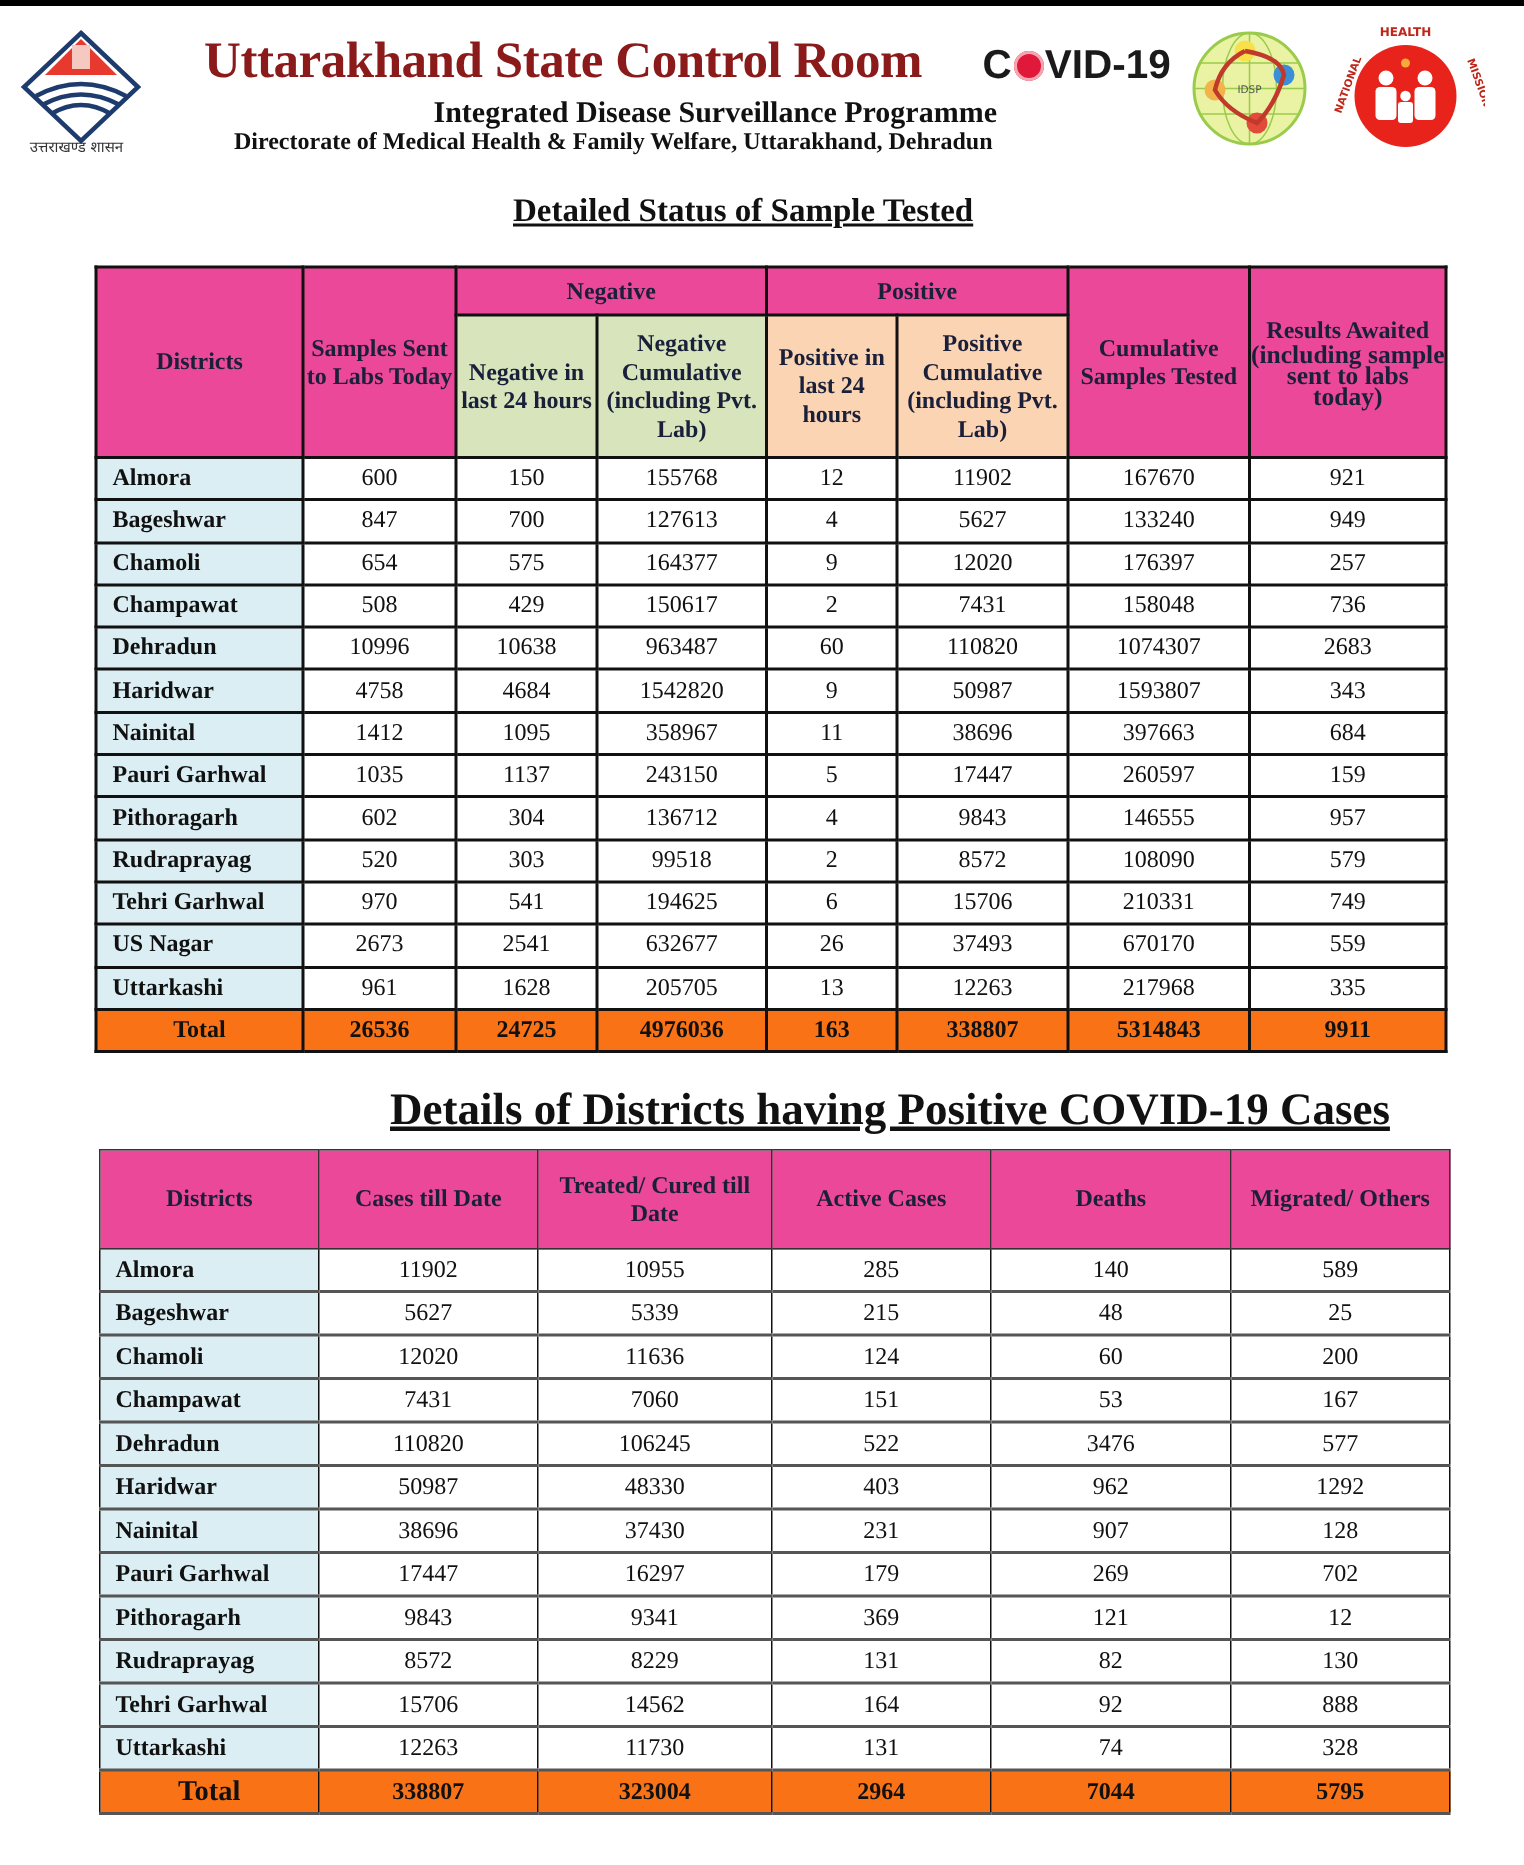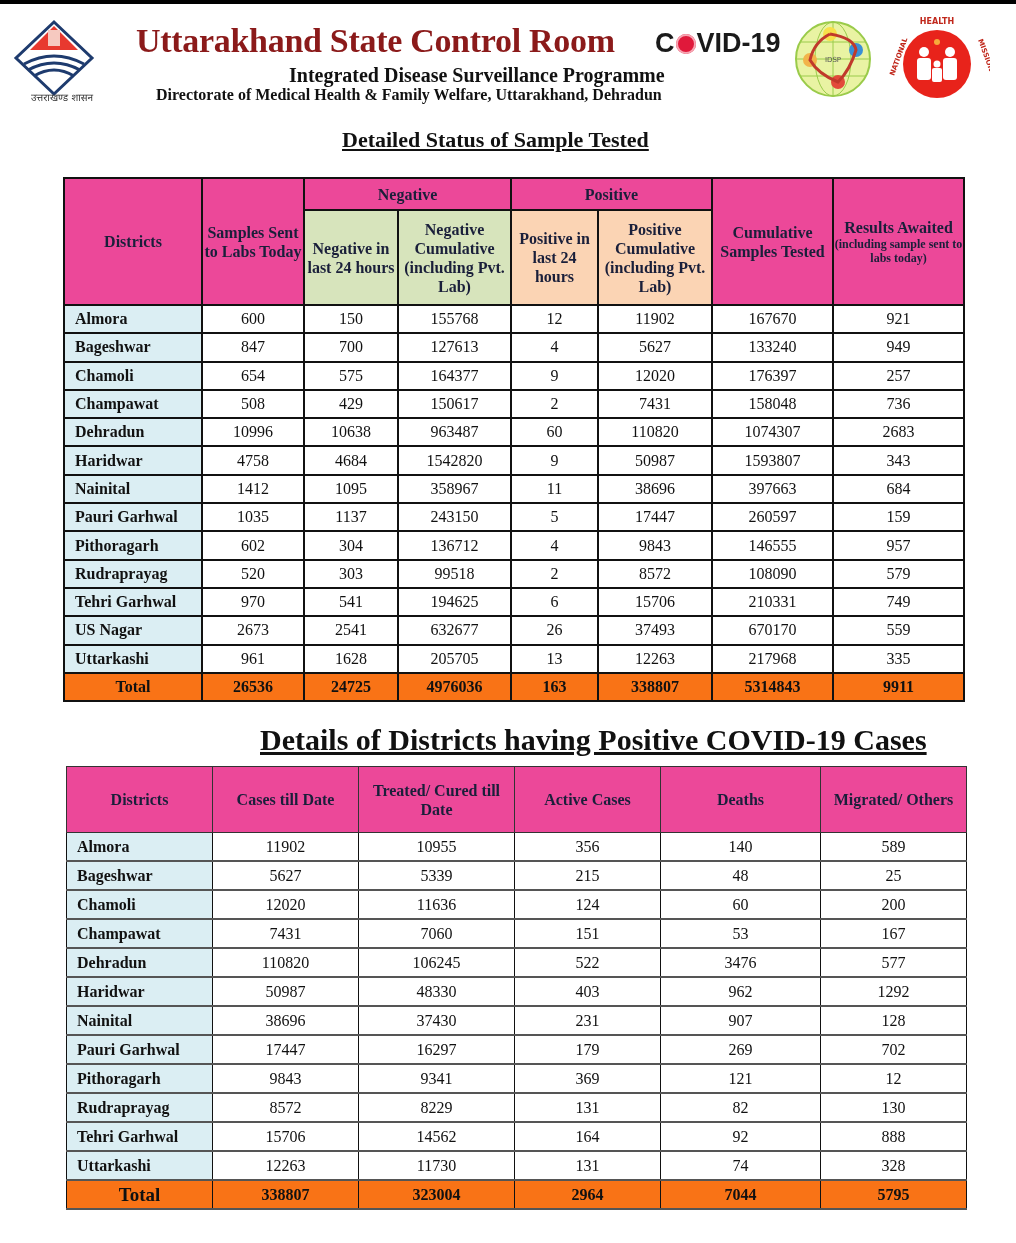--- a/index.html
+++ b/index.html
@@ -1,39 +1,39 @@
 <!DOCTYPE html>
 <html><head>
 <meta charset="utf-8">
 <style>
   html,body{margin:0;padding:0;background:#fff;}
   body{width:1016px;height:1243px;position:relative;overflow:hidden;font-family:"Liberation Serif","DejaVu Serif",serif;color:#111;}
   .topbar{position:absolute;left:0;top:0;width:1016px;height:4px;background:#000;}
   .logo-uk{position:absolute;left:8px;top:18px;width:92px;height:90px;}
-  .logo-uk-caption{position:absolute;left:16px;top:90px;width:92px;font-size:10px;text-align:center;color:#333;font-family:"DejaVu Sans",sans-serif;}
+  .logo-uk-caption{position:absolute;left:5px;top:90px;width:92px;font-size:10px;text-align:center;color:#333;font-family:"DejaVu Sans",sans-serif;}
   .title{position:absolute;left:136px;top:22px;font-size:34px;font-weight:bold;color:#8b1a1a;letter-spacing:-0.3px;white-space:nowrap;}
   .covid{position:absolute;left:655px;top:28px;font-size:27px;font-weight:bold;color:#1a1a1a;font-family:"Liberation Sans",sans-serif;white-space:nowrap;}
   .covid .o{display:inline-block;width:20px;height:20px;border-radius:50%;background:#e0193b;vertical-align:-2px;margin:0 1px;box-shadow:0 0 0 2px #f6a6b3 inset;}
   .sub1{position:absolute;left:289px;top:64px;font-size:20px;font-weight:bold;white-space:nowrap;}
   .sub2{position:absolute;left:156px;top:86px;font-size:16px;font-weight:bold;white-space:nowrap;}
   .logo-idsp{position:absolute;left:794px;top:20px;width:78px;height:78px;}
   .logo-nhm{position:absolute;left:884px;top:14px;width:106px;height:92px;}
   .heading1{position:absolute;left:342px;top:127px;font-size:22px;font-weight:bold;text-decoration:underline;white-space:nowrap;}
   .heading2{position:absolute;left:260px;top:723px;font-size:30px;font-weight:bold;text-decoration:underline;white-space:nowrap;}
 
   table{border-collapse:collapse;position:absolute;table-layout:fixed;}
   td,th{border:2px solid #111;text-align:center;padding:0;font-size:16px;}
   th{font-weight:bold;color:#1a1f3a;line-height:19px;}
   .hblue{background:#ec4899;}
   .hgreen{background:#d7e4bc;}
   .hpeach{background:#fbd4b4;}
   .dist{background:#dbeef3;text-align:left;font-weight:bold;padding-left:10px;}
   .total td{background:#f97316;font-weight:bold;}
   .total td.tlabel{text-align:center;}
-  .small{font-size:12px;line-height:14px;}
+  .small{font-size:17px;line-height:14px;}
 
   #t1{left:63px;top:177px;width:900px;}
   #t1 td{height:26.3px;}
   #t2{left:66px;top:766px;width:900px;}
   #t2 td{height:27px;border-width:1px 1px 2px 1px;border-color:#555;}
   #t2 th{border:1px solid #333;}
   #t2 td{border-left:1px solid #111;border-right:1px solid #111;}
 </style>
 </head>
 <body>
@@ -283,21 +283,21 @@
       <th class="hblue">Active Cases</th>
       <th class="hblue">Deaths</th>
       <th class="hblue">Migrated/ Others</th>
     </tr>
   </thead>
   <tbody>
     <tr>
       <td class="dist">Almora</td>
       <td>11902</td>
       <td>10955</td>
-      <td>356</td>
+      <td>285</td>
       <td>140</td>
       <td>589</td>
     </tr>
     <tr>
       <td class="dist">Bageshwar</td>
       <td>5627</td>
       <td>5339</td>
       <td>215</td>
       <td>48</td>
       <td>25</td>

